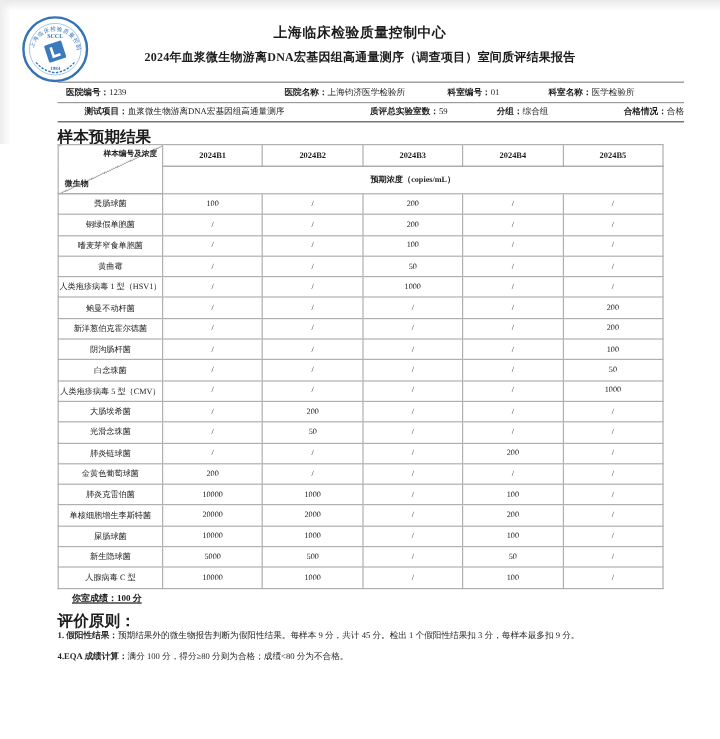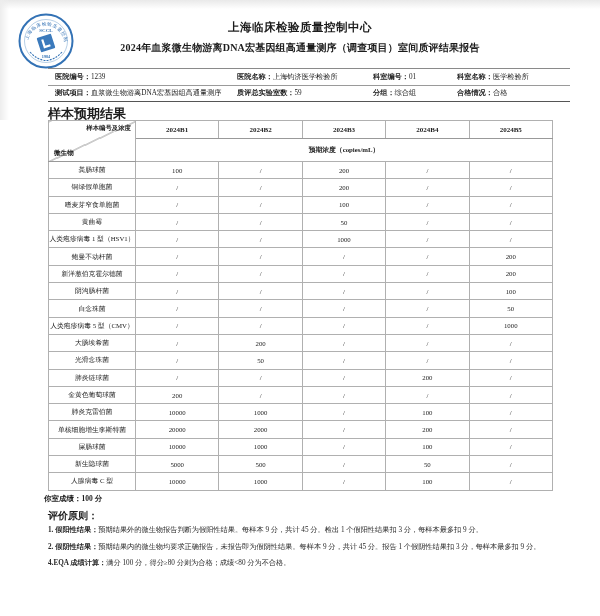--- a/index.html
+++ b/index.html
@@ -17,41 +17,41 @@
 
   .org-title { position:absolute; top:20px; left:0; width:100%; text-align:center;
     font-size:11.5px; font-weight:bold; letter-spacing:0.5px; }
   .report-title { position:absolute; top:41px; left:0; width:100%; text-align:center;
     font-size:10px; font-weight:bold; letter-spacing:0.2px; }
 
   .info { position:absolute; left:48px; top:68px; width:522px; border-top:1px solid #8a8a8a; }
   .info-row { display:grid; grid-template-columns:182px 136px 84px 1fr; align-items:center;
     height:16.5px; border-bottom:1px solid #9a9a9a; padding-left:7px; box-sizing:border-box;
     font-size:7.2px; }
-  .info-row:last-child { border-bottom:1.6px solid #555; }
+  .info-row:last-child { border-bottom:1.6px solid #555;text-align:right; }
   .info-cell b { font-weight:bold; }
 
   .section-label { position:absolute; left:48px; top:105px; font-size:13px; font-weight:bold; }
 
   table.results { position:absolute; left:48px; top:120px; width:504px;
     border-collapse:collapse; table-layout:fixed; border:1.5px solid #3f3f3f; }
   table.results th, table.results td {
     border:1px solid #b0b0b0; padding:0; text-align:center; vertical-align:middle;
     font-size:6.8px; color:#222; overflow:hidden; white-space:nowrap; }
   table.results thead th { font-weight:bold; font-size:7px; height:17px; border-bottom-color:#999;text-align:center; }
   td.subhead { font-weight:bold; font-size:7px; height:22px; }
   tr.data { height:17.3px; }
   td.name { font-size:6.6px; }
   th.corner { position:relative; padding:0;
     background:linear-gradient(to bottom right, rgba(0,0,0,0) 49.4%, #999 49.4%, #999 50.6%, rgba(0,0,0,0) 50.6%); }
   .c-top { position:absolute; top:3px; right:4px; font-size:6.4px; font-weight:bold; }
   .c-bottom { position:absolute; bottom:3px; left:5px; font-size:6.6px; font-weight:bold; }
 
-  .score { position:absolute; left:44px; top:494px; margin:0; font-size:7.5px; font-weight:bold; }
-  .eval-title { position:absolute; left:48px; top:509px; margin:0; font-size:10px; font-weight:bold; }
+  .score { position:absolute; left:60px; top:494px; margin:0; font-size:7.5px; font-weight:bold;text-decoration:underline; }
+  .eval-title { position:absolute; left:48px; top:509px; margin:0; font-size:13px; font-weight:bold; }
   .eval-items { position:absolute; left:48px; top:522px; width:508px; }
   .eval-items p { margin:0; line-height:16.5px; font-size:7.2px; color:#262626; }
   .eval-items b { font-weight:bold; }
 </style>
 </head>
 <body>
 
 <div>
   <div class="edge-top"></div>
   <div class="edge-left"></div>
@@ -276,16 +276,15 @@
           <td>/</td>
         </tr>
       </tbody>
   </table>
 
   <p class="score"><b>你室成绩：</b><b>100 分</b></p>
 
   <p class="eval-title">评价原则：</p>
   <div class="eval-items" id="eval-items">
       <p><b>1. 假阳性结果：</b><span>预期结果外的微生物报告判断为假阳性结果。每样本 9 分，共计 45 分。检出 1 个假阳性结果扣 3 分，每样本最多扣 9 分。</span></p>
-      <p><b>2. 假阴性结果：</b><span>预期结果内的微生物均要求正确报告，未报告即为假阴性结果。每样本 9 分，共计 45 分。报告 1 个假阴性结果扣 3 分，每样本最多扣 9 分。</span></p>
       <p><b>4.EQA 成绩计算：</b><span>满分 100 分，得分≥80 分则为合格；成绩&lt;80 分为不合格。</span></p>
     </div>
 </div>
 
 </body></html>

